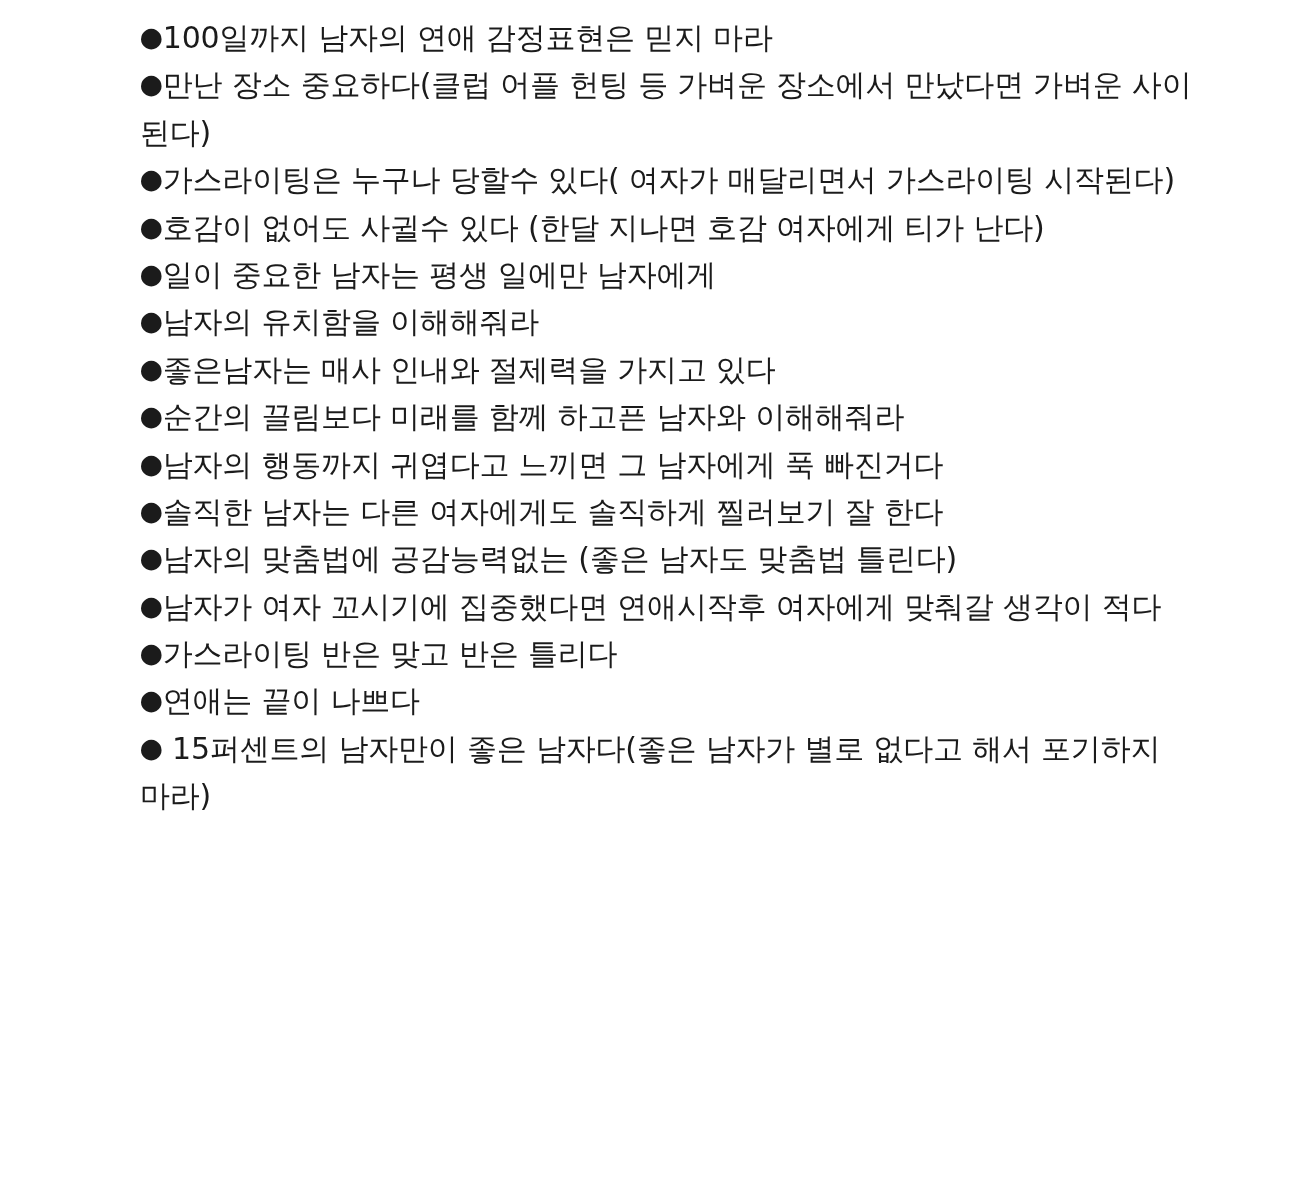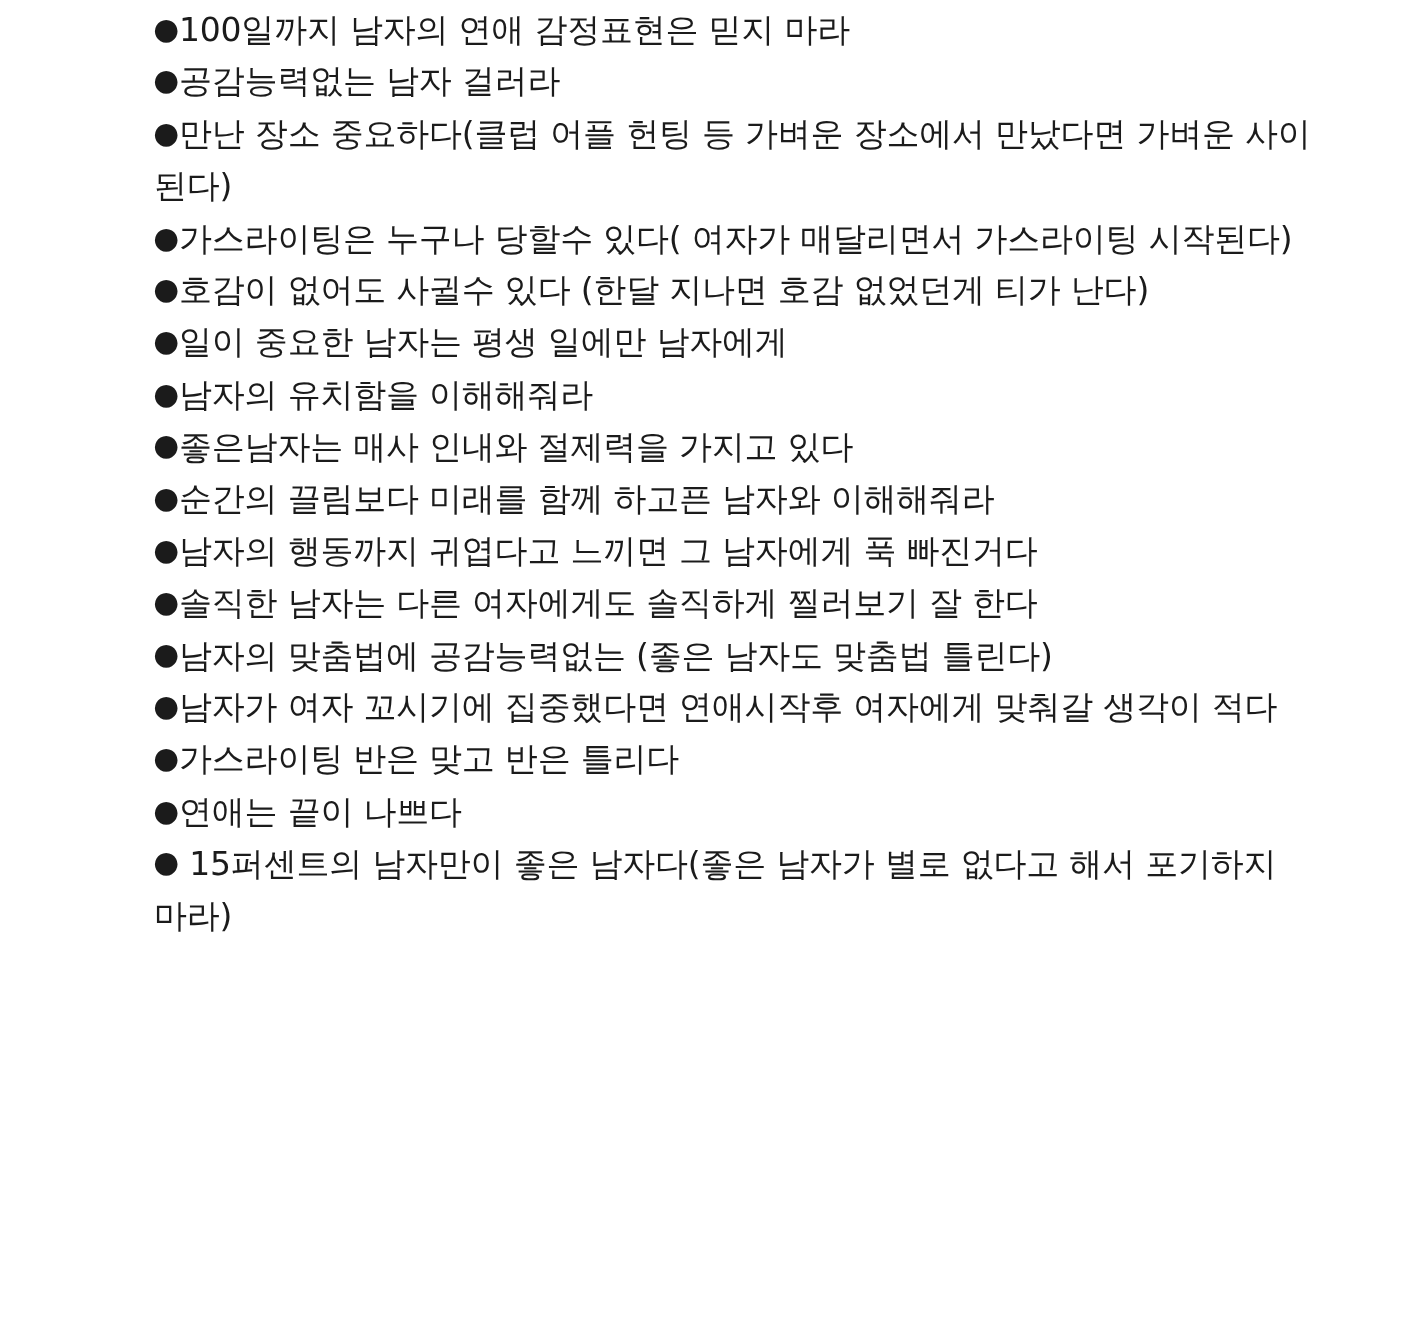--- a/index.html
+++ b/index.html
@@ -9,21 +9,21 @@
   }
   body {
     width: 1290px;
     min-height: 1197px;
     font-family: "DejaVu Sans", "Liberation Sans", sans-serif;
     color: #1b1b1b;
   }
   .page {
     width: 1290px;
     box-sizing: border-box;
-    padding: 4px 80px 10px 140px;
+    padding: 14px 80px 10px 140px;
   }
   .list {
     margin: 0;
     padding: 0;
     list-style: none;
   }
   .item {
     font-size: 30px;
     line-height: 1.58;
     letter-spacing: -0.2px;
@@ -37,24 +37,23 @@
     font-size: 27px;
     vertical-align: 2px;
   }
 </style>
 </head>
 <body style="background: rgb(255, 255, 255); color: rgb(27, 27, 27);">
 
 <div class="page">
   <ul class="list">
     <li class="item"><span class="bullet">●</span><span>100일까지 남자의 연애 감정표현은 믿지 마라</span></li>
-    <li class="item"><span class="bullet">●</span><span>공감능력없는 남자 걸러라</span></li>
     <li class="item"><span class="bullet">●</span><span>만난 장소 중요하다(클럽 어플 헌팅 등 가벼운 장소에서 만났다면 가벼운 사이  된다)</span></li>
     <li class="item"><span class="bullet">●</span><span>가스라이팅은 누구나 당할수 있다( 여자가 매달리면서 가스라이팅 시작된다)</span></li>
-    <li class="item"><span class="bullet">●</span><span>호감이 없어도 사귈수 있다 (한달 지나면 호감 없었던게 티가 난다)</span></li>
+    <li class="item"><span class="bullet">●</span><span>호감이 없어도 사귈수 있다 (한달 지나면 호감 여자에게 티가 난다)</span></li>
     <li class="item"><span class="bullet">●</span><span>일이 중요한 남자는 평생 일에만 남자에게</span></li>
     <li class="item"><span class="bullet">●</span><span>남자의 유치함을 이해해줘라</span></li>
     <li class="item"><span class="bullet">●</span><span>좋은남자는 매사 인내와 절제력을 가지고 있다</span></li>
     <li class="item"><span class="bullet">●</span><span>순간의 끌림보다 미래를 함께 하고픈 남자와 이해해줘라</span></li>
     <li class="item"><span class="bullet">●</span><span>남자의 행동까지 귀엽다고 느끼면 그 남자에게 푹 빠진거다</span></li>
     <li class="item"><span class="bullet">●</span><span>솔직한 남자는 다른 여자에게도 솔직하게 찔러보기 잘 한다</span></li>
     <li class="item"><span class="bullet">●</span><span>남자의 맞춤법에 공감능력없는 (좋은 남자도 맞춤법 틀린다)</span></li>
     <li class="item"><span class="bullet">●</span><span>남자가 여자 꼬시기에 집중했다면 연애시작후 여자에게 맞춰갈 생각이 적다</span></li>
     <li class="item"><span class="bullet">●</span><span>가스라이팅 반은 맞고 반은 틀리다</span></li>
     <li class="item"><span class="bullet">●</span><span>연애는 끝이 나쁘다</span></li>

